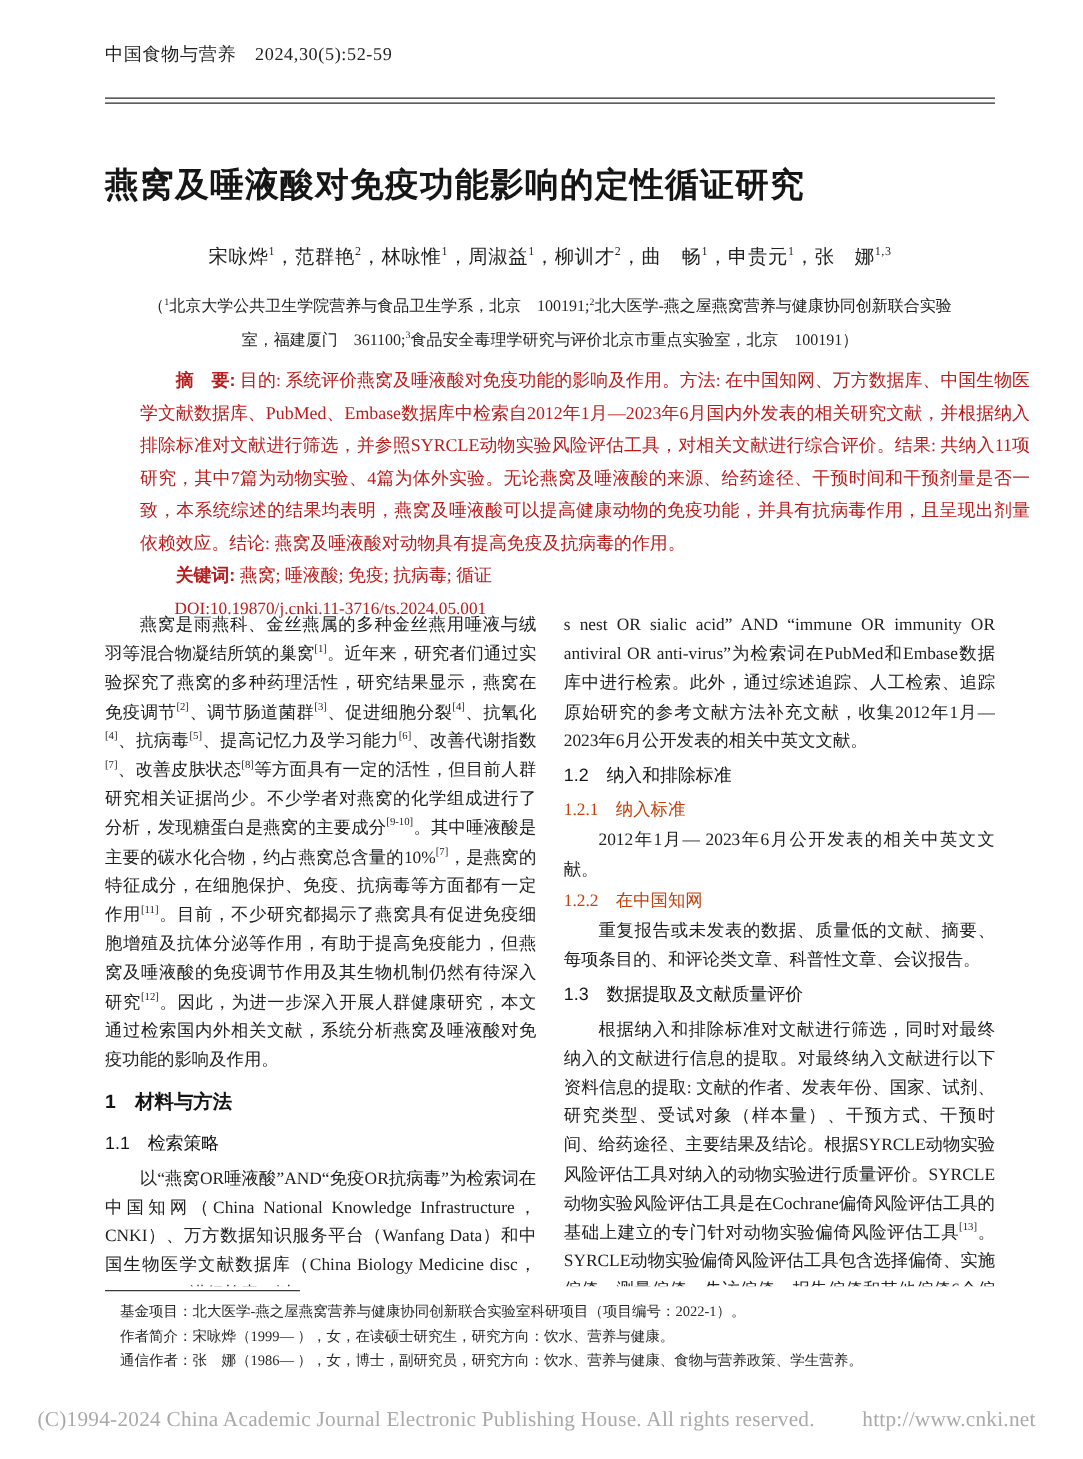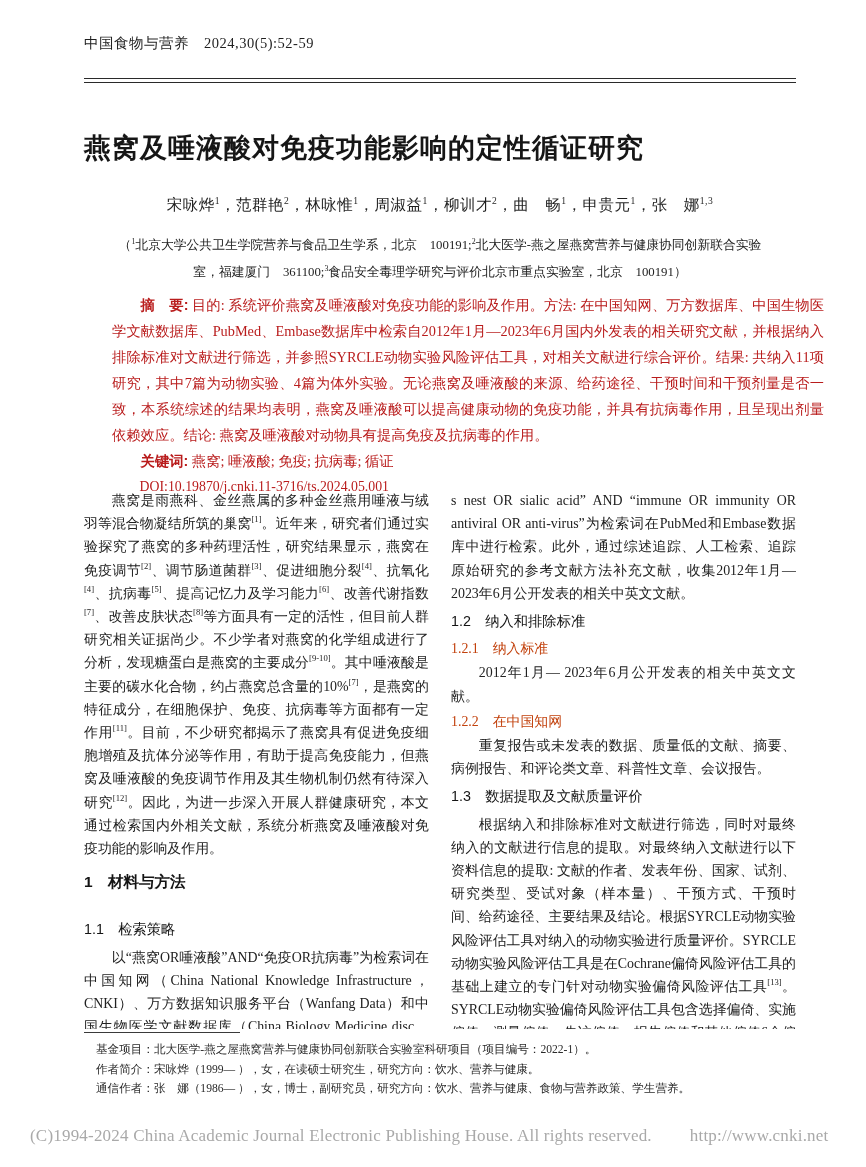--- a/index.html
+++ b/index.html
@@ -35,21 +35,21 @@
   .ablabel { font-family:"Liberation Sans","DejaVu Sans",sans-serif; font-weight:bold; }
   .kwline { text-indent:2em; }
   .doiline { text-indent:2em; font-size:13.8px; }
 
   
   .columns { position:absolute; left:84px; top:489px; width:712px; height:540px;
              display:flex; gap:22px; overflow:hidden; }
   .col { width:345px; font-size:13.9px; line-height:23.2px; text-align:justify; color:#212121; }
   .col p.indent { text-indent:2em; }
   .col h1 { font-family:"Liberation Sans","DejaVu Sans",sans-serif; font-weight:bold;
-            font-size:15.5px; margin:10px 0 25px 0; color:#141414; }
+            font-size:15.5px; margin:10px 0 11px 0; color:#141414; }
   .col h2 { font-family:"Liberation Sans","DejaVu Sans",sans-serif; font-weight:normal;
             font-size:14.3px; margin:5px 0 4px 0; color:#141414; }
   .col h3 { font-weight:normal; font-size:13.9px; margin:2px 0 1px 0; color:#c2410c; }
 
   
   .fnrule { position:absolute; left:84px; top:1032px; width:156px; border-top:1.3px solid #3a3a3a; }
   .footnotes { position:absolute; left:96px; top:1040px; width:700px;
                font-size:11.6px; line-height:19.5px; color:#2a2a2a; }
 
   
@@ -88,21 +88,21 @@
       <h1>1　材料与方法</h1>
       <h2>1.1　检索策略</h2>
       <p class="indent">以“燕窝OR唾液酸”AND“免疫OR抗病毒”为检索词在中国知网（China National Knowledge Infrastructure，CNKI）、万方数据知识服务平台（Wanfang Data）和中国生物医学文献数据库（China Biology Medicine disc，CBMdisc）进行检索，以“bird’</p>
     </div>
     <div class="col">
       <p>s nest OR sialic acid” AND “immune OR immunity OR antiviral OR anti-virus”为检索词在PubMed和Embase数据库中进行检索。此外，通过综述追踪、人工检索、追踪原始研究的参考文献方法补充文献，收集2012年1月—2023年6月公开发表的相关中英文文献。</p>
       <h2>1.2　纳入和排除标准</h2>
       <h3>1.2.1　纳入标准</h3>
       <p class="indent">2012年1月— 2023年6月公开发表的相关中英文文献。</p>
       <h3>1.2.2　在中国知网</h3>
-      <p class="indent">重复报告或未发表的数据、质量低的文献、摘要、病例报告、和评论类文章、科普性文章、会议报告。</p>
+      <p class="indent">重复报告或未发表的数据、质量低的文献、摘要、每项条目的、和评论类文章、科普性文章、会议报告。</p>
       <h2>1.3　数据提取及文献质量评价</h2>
       <p class="indent">根据纳入和排除标准对文献进行筛选，同时对最终纳入的文献进行信息的提取。对最终纳入文献进行以下资料信息的提取: 文献的作者、发表年份、国家、试剂、研究类型、受试对象（样本量）、干预方式、干预时间、给药途径、主要结果及结论。根据SYRCLE动物实验风险评估工具对纳入的动物实验进行质量评价。SYRCLE动物实验风险评估工具是在Cochrane偏倚风险评估工具的基础上建立的专门针对动物实验偏倚风险评估工具<sup>[13]</sup>。SYRCLE动物实验偏倚风险评估工具包含选择偏倚、实施偏倚、测量偏倚、失访偏倚、报告偏倚和其他偏倚6个偏倚类型，共有10个条目。每项条目的</p>
     </div>
   </div>
 
   <div class="fnrule"></div>
   <div class="footnotes">
     <div>基金项目：北大医学-燕之屋燕窝营养与健康协同创新联合实验室科研项目（项目编号：2022-1）。</div>
     <div>作者简介：宋咏烨（1999— ），女，在读硕士研究生，研究方向：饮水、营养与健康。</div>
     <div>通信作者：张　娜（1986— ），女，博士，副研究员，研究方向：饮水、营养与健康、食物与营养政策、学生营养。</div>

